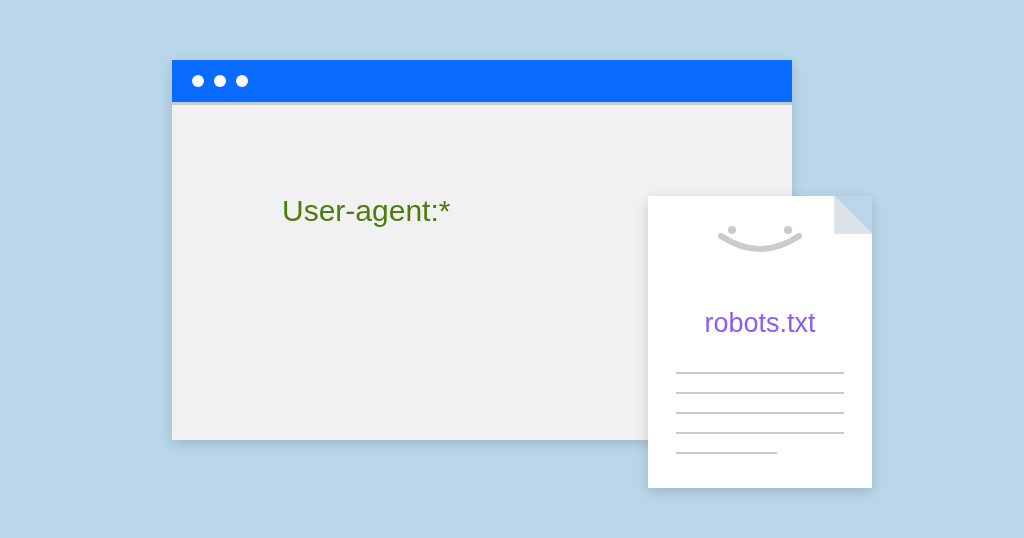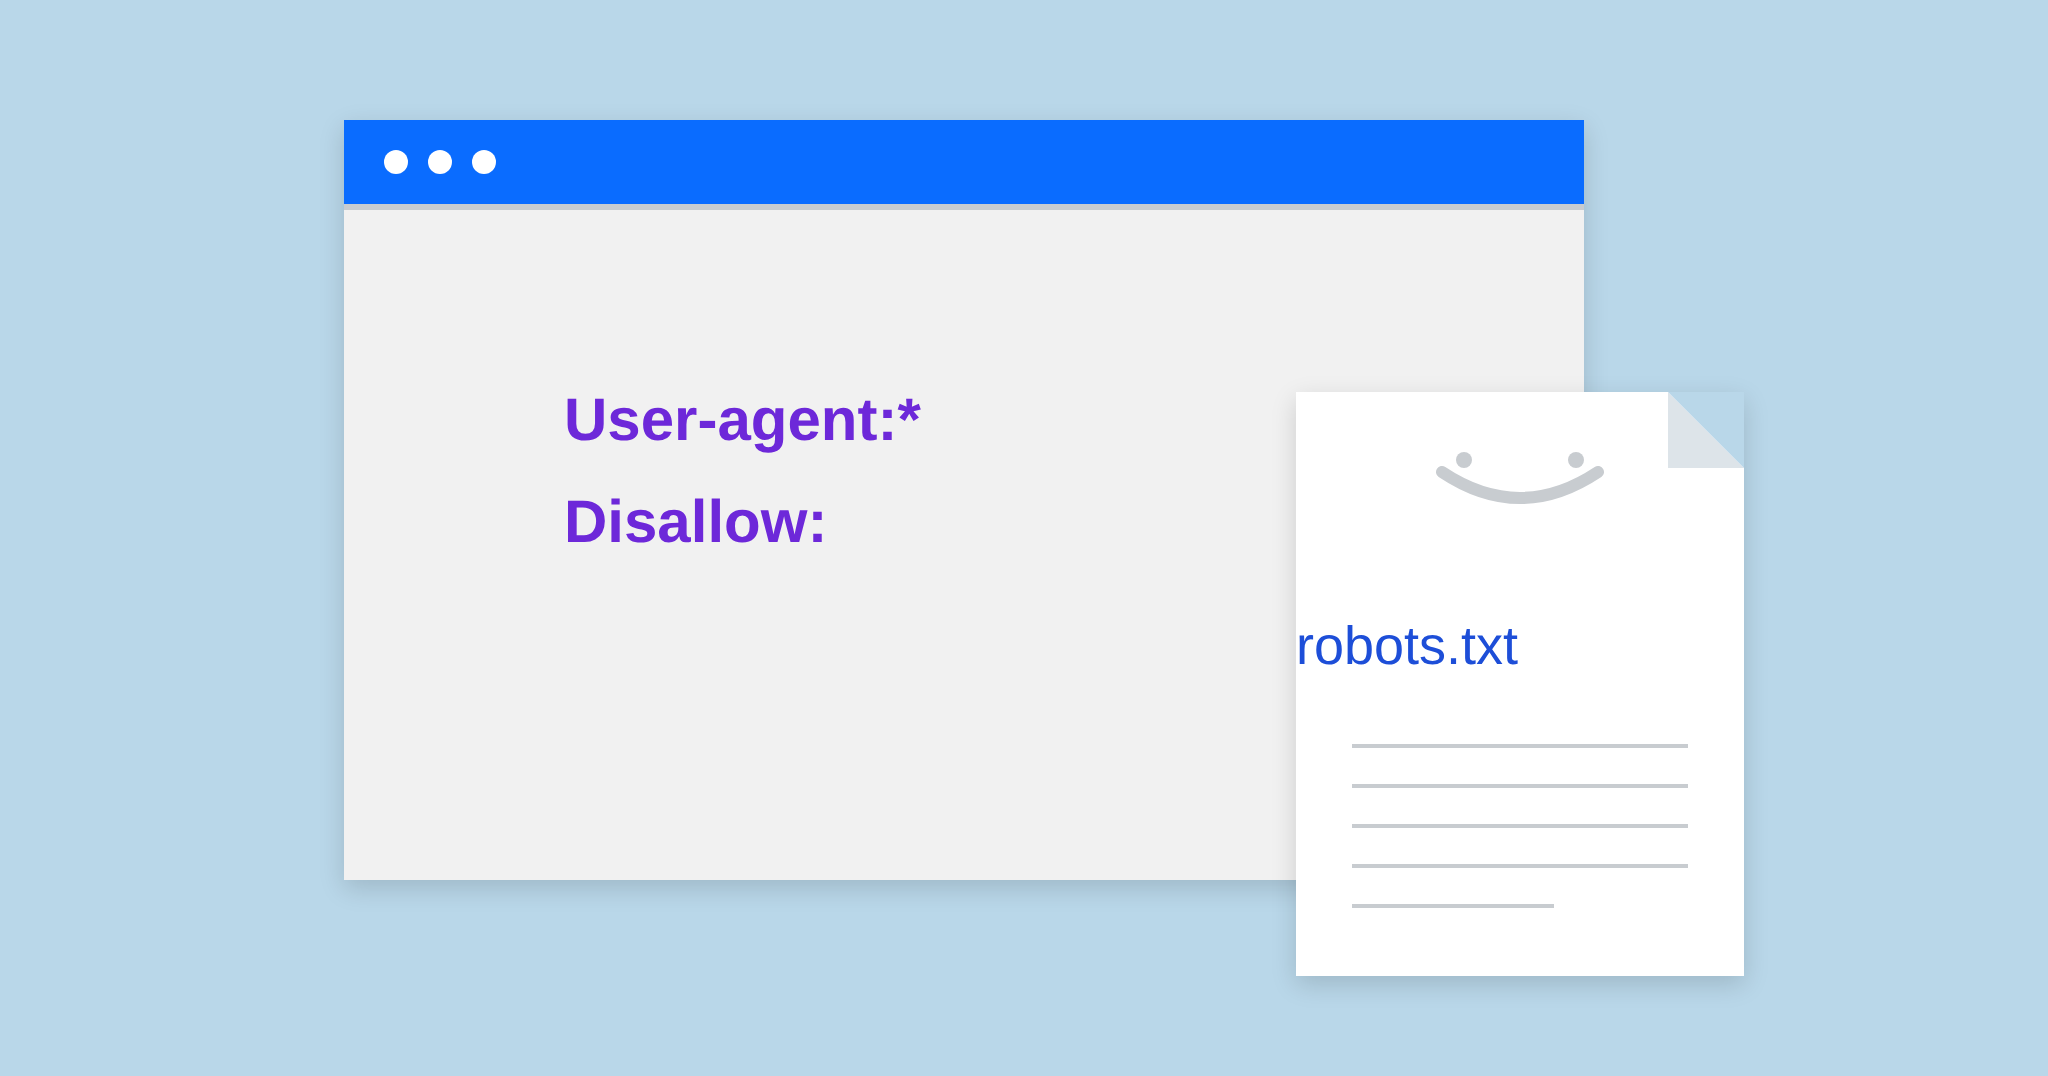--- a/index.html
+++ b/index.html
@@ -36,23 +36,23 @@
       width: 12px;
       height: 12px;
       border-radius: 50%;
       background: #ffffff;
     }
     .code-content {
       padding: 80px 0 0 110px;
     }
     .code-line {
       font-size: 30px;
-      color: #6d28d9;
+      color: #4d7c0f;
       line-height: 1.7;
-      font-weight: 700;
+      font-weight: 400;
     }
     .file-card {
       position: absolute;
       right: 152px;
       top: 196px;
       width: 224px;
       height: 292px;
       background: #ffffff;
       box-shadow: 0 4px 12px rgba(0,0,0,0.15);
     }
@@ -105,22 +105,23 @@
       stroke: #c8ccd0;
       stroke-width: 6;
       fill: none;
       stroke-linecap: round;
     }
     .file-label {
       position: absolute;
       top: 112px;
       left: 0;
       width: 100%;
+      text-align: center;
       font-size: 27px;
-      color: #1d4ed8;
+      color: #8b5cf6;
       font-weight: 400;
     }
     .file-lines {
       position: absolute;
       top: 176px;
       left: 28px;
       right: 28px;
     }
     .file-line {
       height: 2px;
@@ -136,21 +137,20 @@
 
 <div class="browser-window">
   <div class="title-bar">
     <div class="dot"></div>
     <div class="dot"></div>
     <div class="dot"></div>
   </div>
   <div class="title-bar-underline"></div>
   <div class="code-content">
     <div class="code-line">User-agent:*</div>
-    <div class="code-line">Disallow:</div>
   </div>
 </div>
 
 <div class="file-card">
   <div class="fold-shade"></div>
   <div class="fold"></div>
   <div class="face">
     <div class="eyes">
       <div class="eye"></div>
       <div class="eye"></div>

